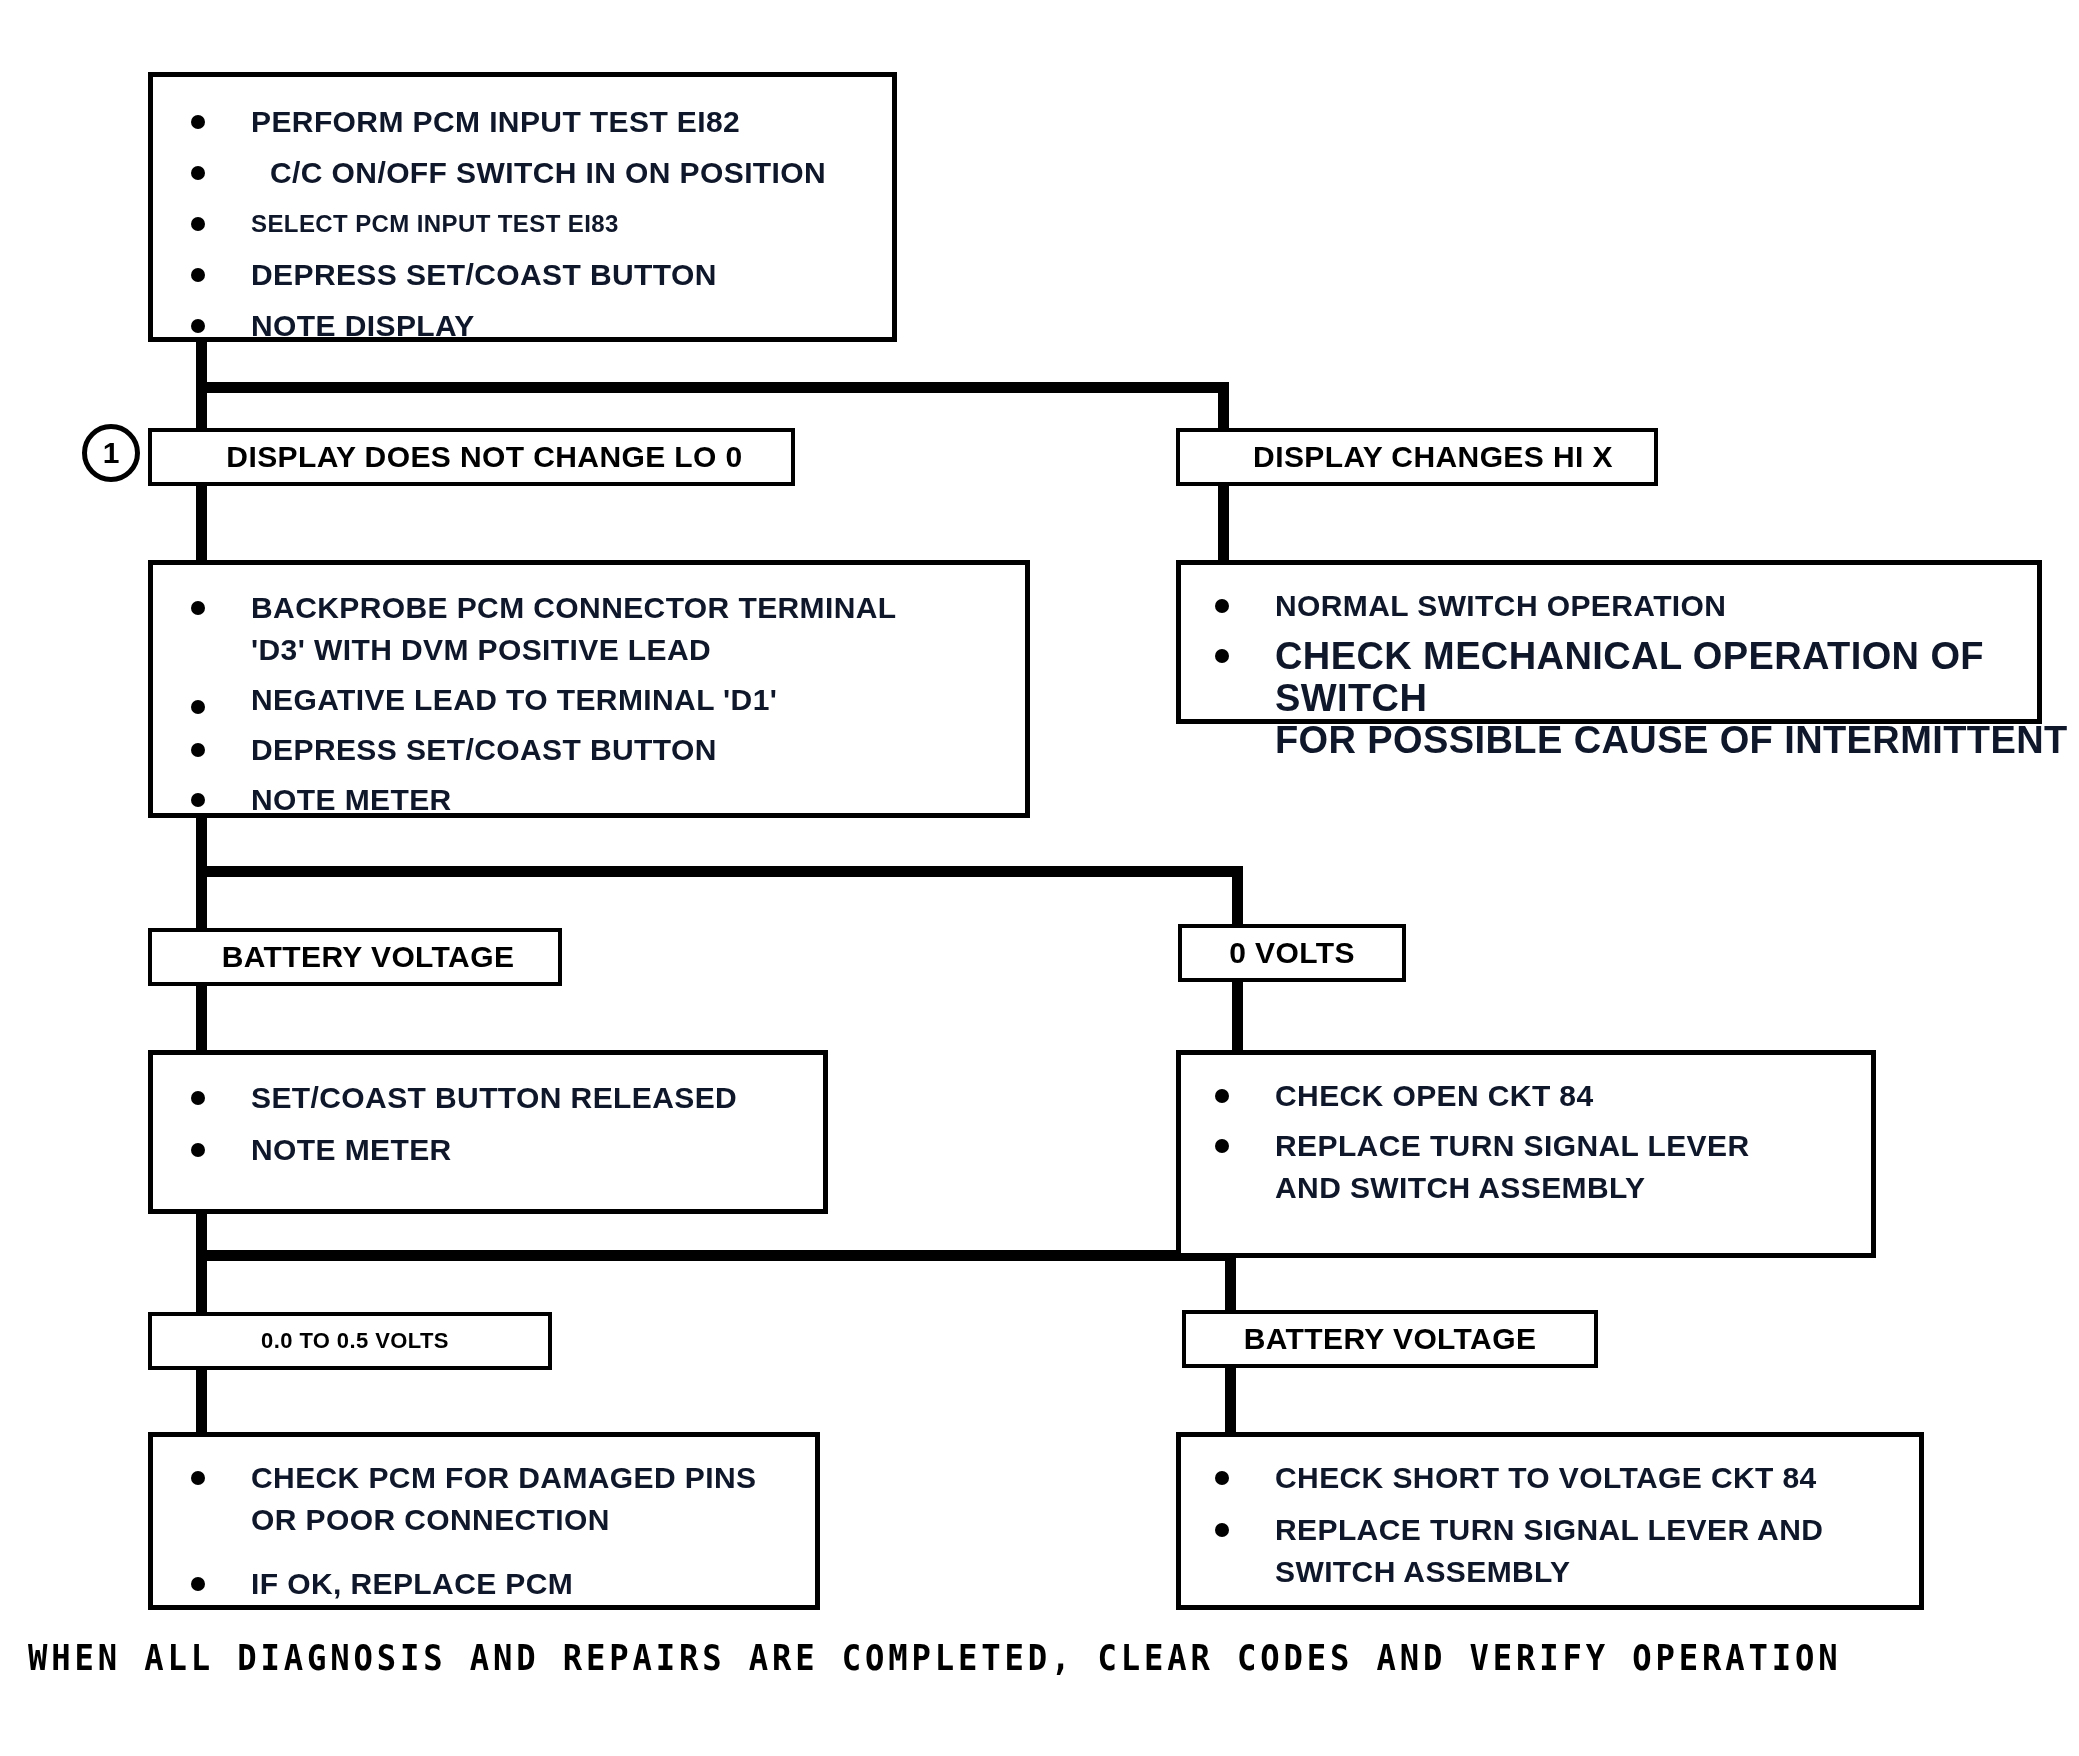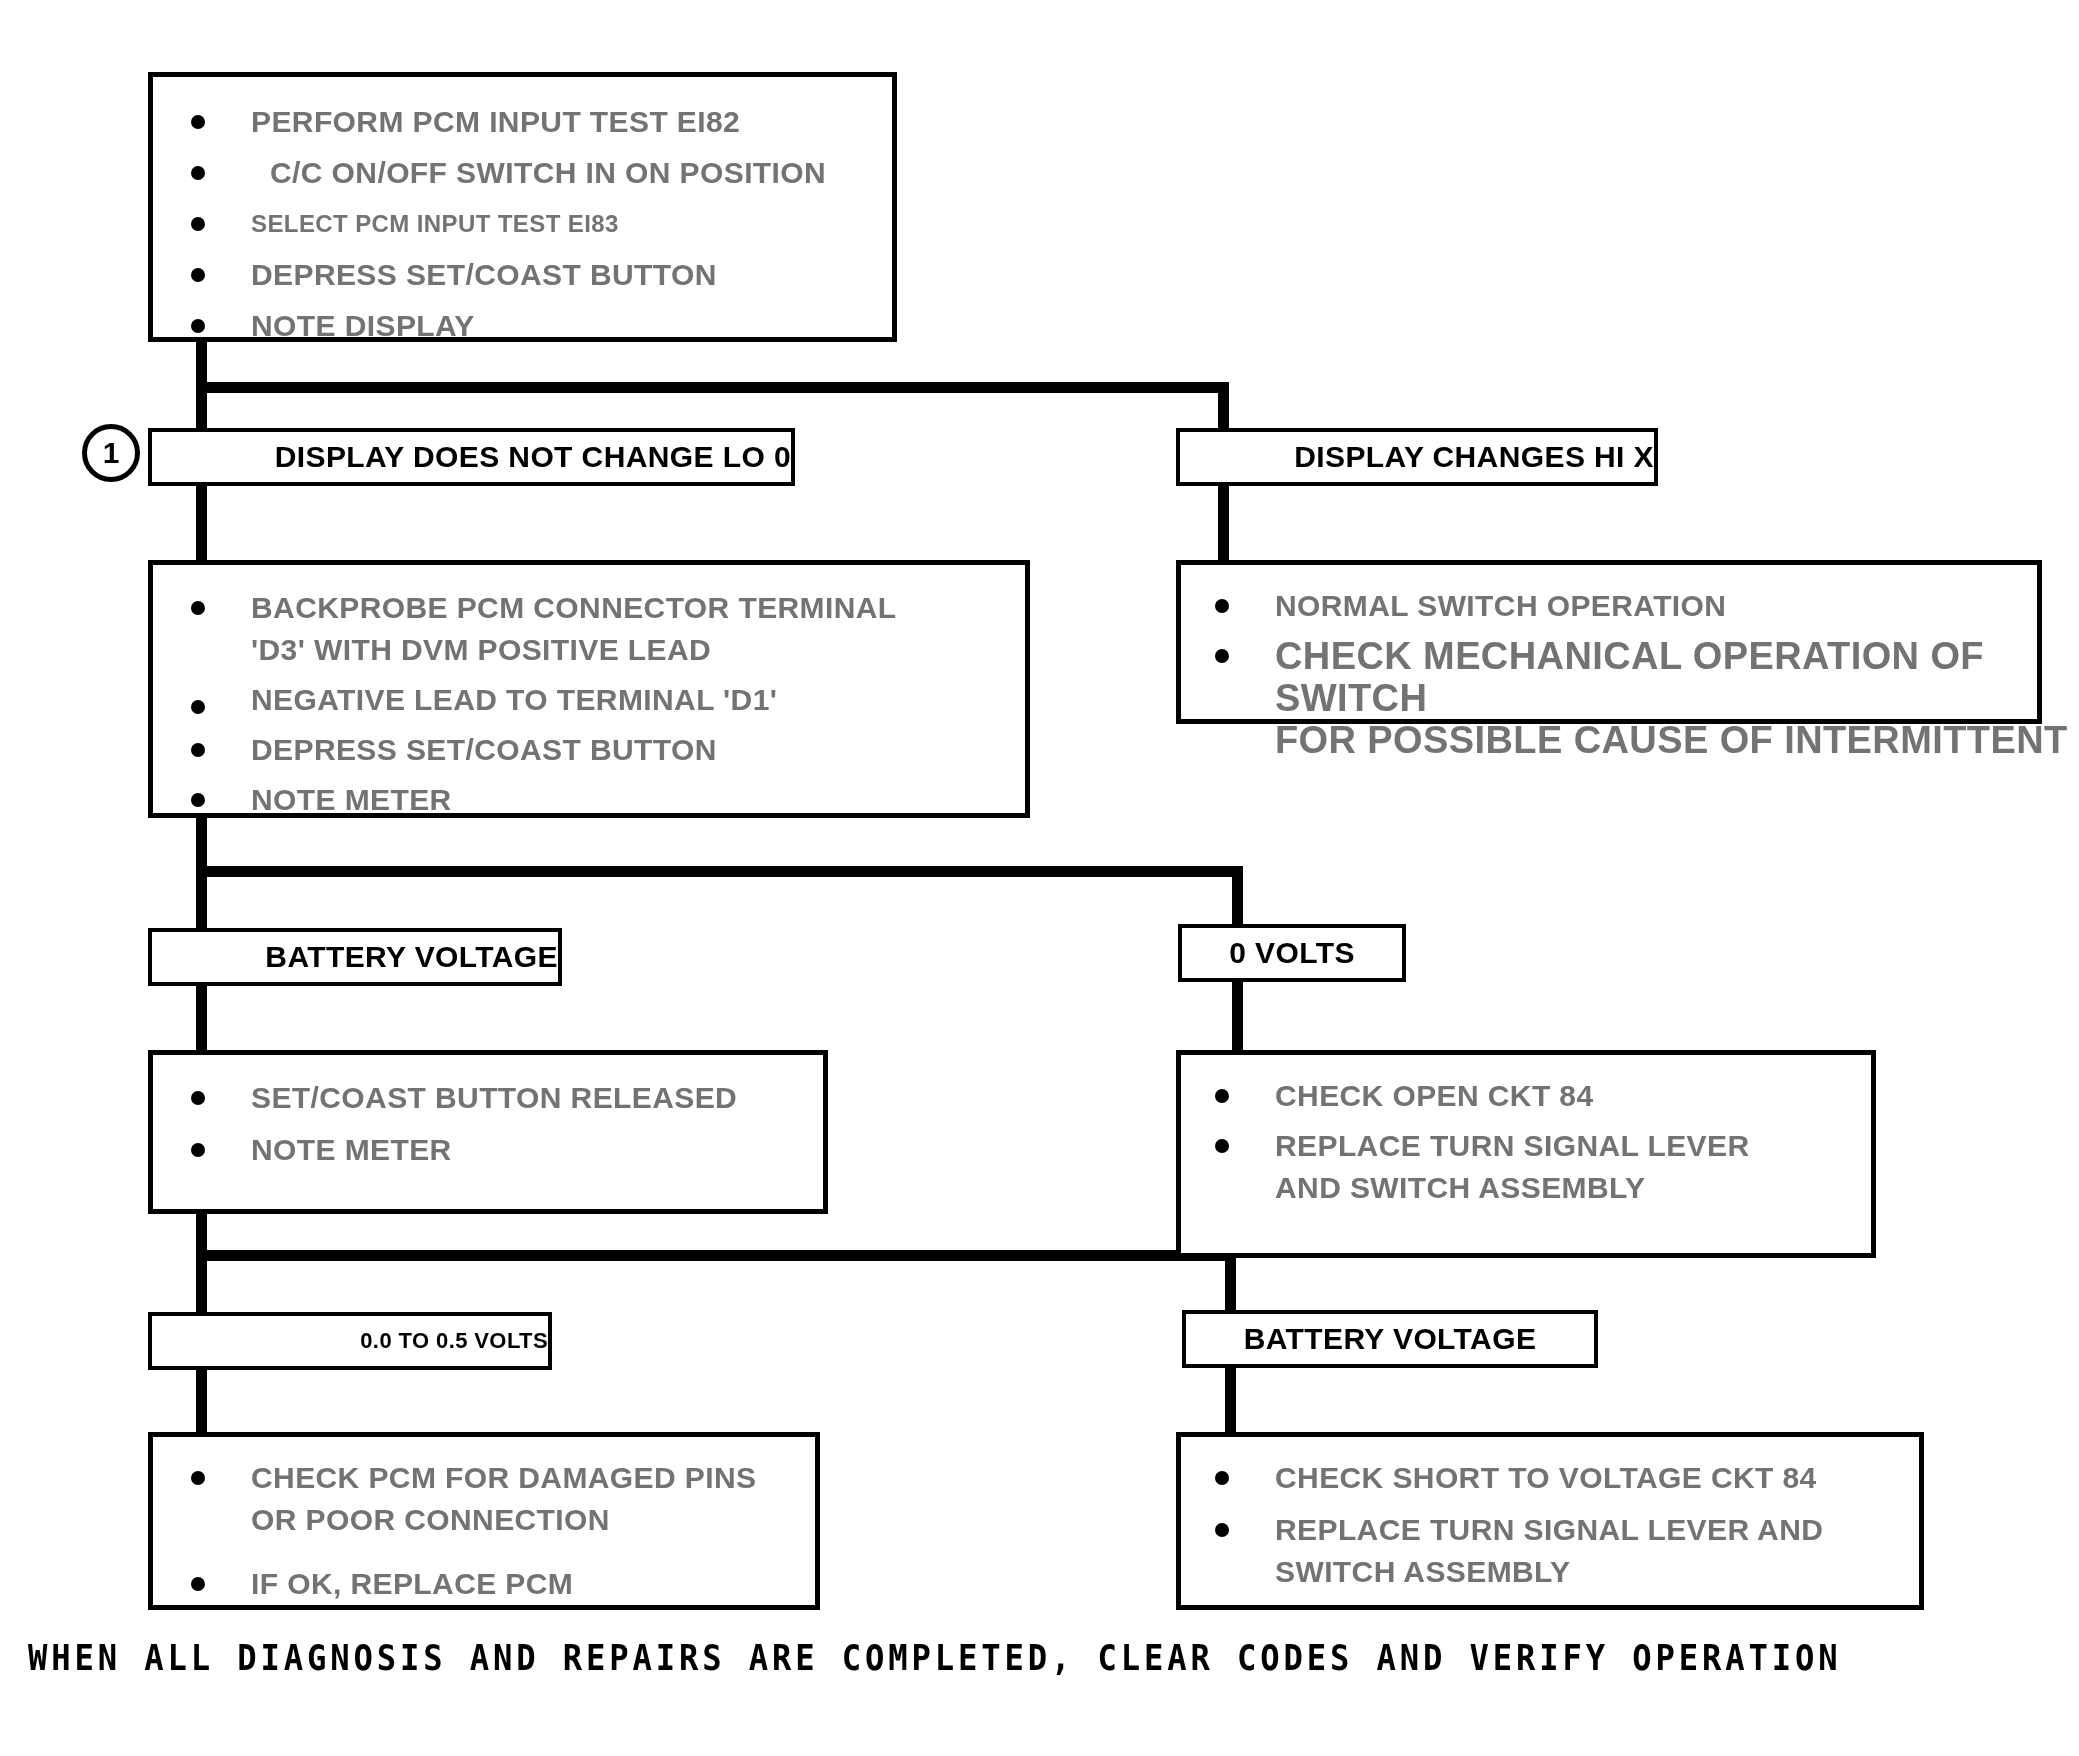--- a/index.html
+++ b/index.html
@@ -42,35 +42,35 @@
   .bullet-dot {
     flex: 0 0 auto;
     width: 14px;
     height: 14px;
     border-radius: 50%;
     background: #000000;
     margin-top: 14px;
   }
   .bullet-text {
     flex: 1 1 auto;
-    color: #737373;
+    color: #0f172a;
     font-weight: 700;
     letter-spacing: 0.4px;
     white-space: pre-line;
   }
 
   
   .label-box-text {
     position: absolute;
     left: 0; right: 0; top: 50%;
     transform: translateY(-50%);
     color: #000000;
     font-weight: 700;
     letter-spacing: 0.4px;
-    text-align: right;
+    text-align: center;
   }
   .label-box-text.center { text-align: center; }
 
   
   .line {
     position: absolute;
     background: #000000;
     z-index: 1;
   }
 

